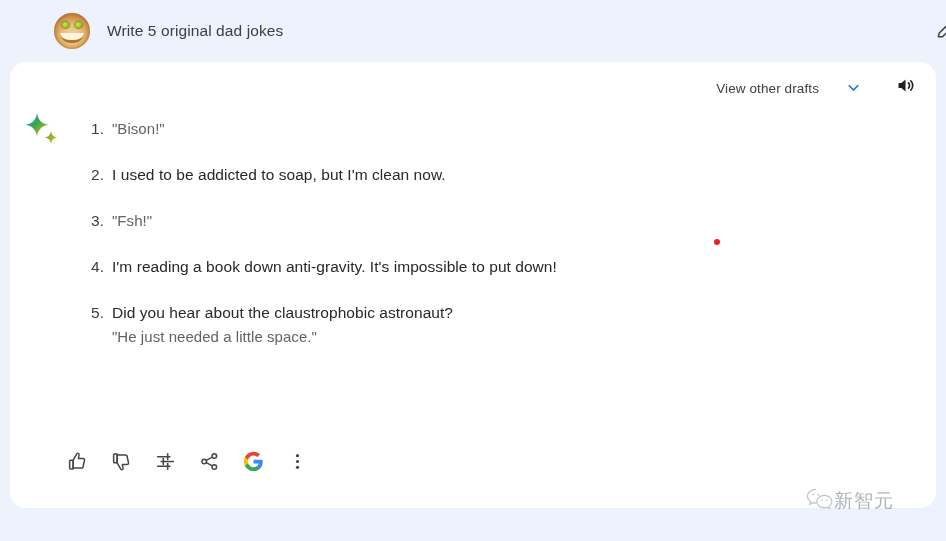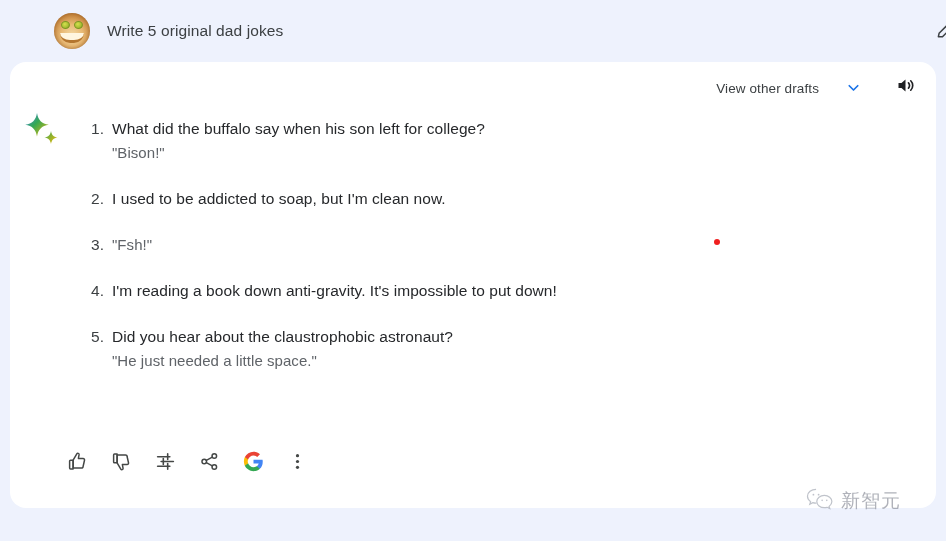--- a/index.html
+++ b/index.html
@@ -202,21 +202,20 @@
     background: #f01f1f;
   }
 
   
   #watermark {
     position: absolute;
     left: 806px;
     top: 487px;
     display: flex;
     align-items: center;
-    gap: 7px;
     opacity: .62;
   }
   #watermark-text {
     font-size: 19px;
     color: #808490;
     font-family: "DejaVu Sans", sans-serif;
     letter-spacing: 1px;
   }
 </style>
 </head>
@@ -274,21 +273,20 @@
         </linearGradient>
       </defs>
       <path d="M17 5 C18.2 12.2 21.6 15.6 28.8 16.8 C21.6 18 18.2 21.4 17 28.6 C15.8 21.4 12.4 18 5.2 16.8 C12.4 15.6 15.8 12.2 17 5 Z" fill="url(#sparkGrad)"></path>
       <path d="M31 23 C31.7 27 33.5 28.8 37.5 29.5 C33.5 30.2 31.7 32 31 36 C30.3 32 28.5 30.2 24.5 29.5 C28.5 28.8 30.3 27 31 23 Z" fill="url(#sparkGrad2)"></path>
     </svg>
   </div>
 
   <ol id="jokes-list">
     <li class="joke-item">
       <span class="joke-marker">1.</span>
-      <div class="joke-line">What did the buffalo say when his son left for college?</div>
       <div class="joke-punch">"Bison!"</div>
     </li>
     <li class="joke-item">
       <span class="joke-marker">2.</span>
       <div class="joke-line">I used to be addicted to soap, but I'm clean now.</div>
     </li>
     <li class="joke-item">
       <span class="joke-marker">3.</span>
       <div class="joke-punch">"Fsh!"</div>
     </li>

